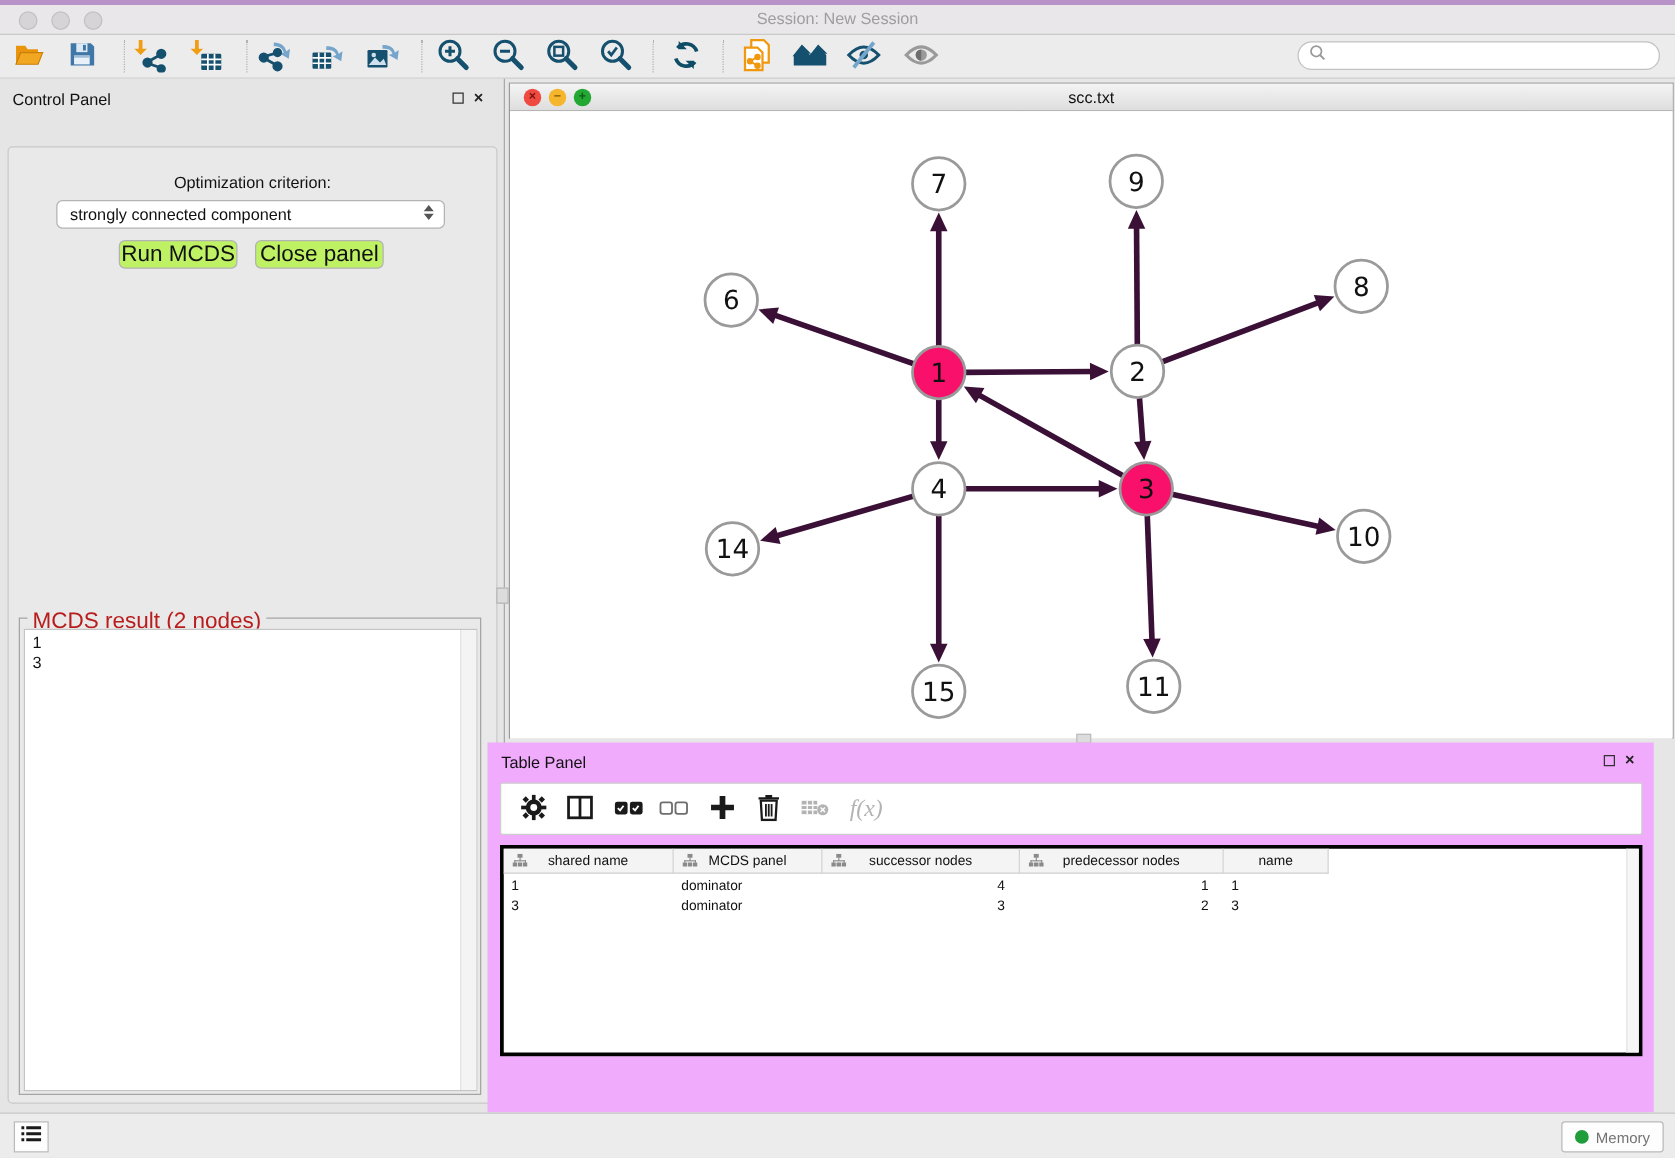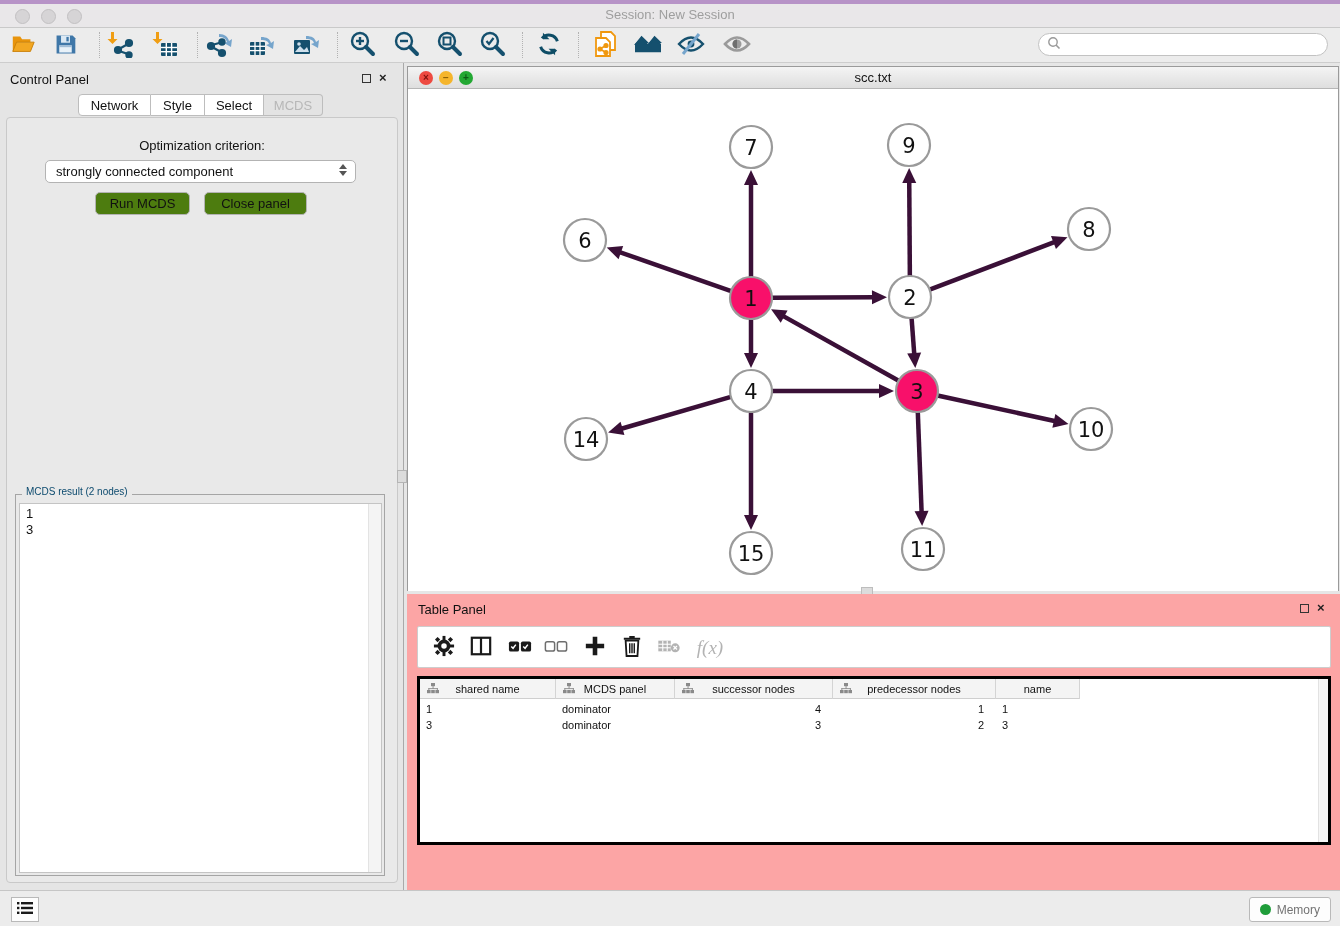--- a/index.html
+++ b/index.html
@@ -32,41 +32,41 @@
   .seg-tab.last { border-radius:0 4px 4px 0; }
   .seg-tab.selected { background:#e3e3e3; color:#b7b7b7; }
 
   .cp-content { position:absolute; left:6px; top:54px; width:392px; height:766px; background:#e9e9e9; border:1px solid #c9c9c9; border-radius:4px; }
   .opt-label { position:absolute; left:0; top:20px; width:100%; text-align:center; font-size:13px; color:#111; }
   .dropdown { position:absolute; left:38px; top:42px; width:311px; height:23px; background:#fff; border:1px solid #b3b3b3; border-radius:5px; font-size:13px; color:#111; display:flex; align-items:center; padding:4px 10px; }
   .dropdown .stepper { position:absolute; right:8px; top:3px; display:flex; flex-direction:column; gap:2px; }
   .dropdown .stepper i { width:0; height:0; border-left:4px solid transparent; border-right:4px solid transparent; }
   .dropdown .stepper i.up { border-bottom:5px solid #555; }
   .dropdown .stepper i.dn { border-top:5px solid #555; }
-  .cp-btn { position:absolute; top:74px; height:23px; background:#4d7c0f; border:1px solid #b3b3b3; border-radius:5px; font-size:13px; color:#111; display:flex; align-items:center; justify-content:center; }
+  .cp-btn { position:absolute; top:74px; height:23px; background:#bef264; border:1px solid #b3b3b3; border-radius:5px; font-size:18px; color:#111; display:flex; align-items:center; justify-content:center; }
 
   .result-group { position:absolute; left:8px; top:376px; width:370px; height:382px; border:1px solid #a5a5a5; }
-  .result-title { position:absolute; left:6px; top:-9px; background:#e9e9e9; padding:0 4px; font-size:10px; color:#0c4a6e; }
+  .result-title { position:absolute; left:6px; top:-9px; background:#e9e9e9; padding:0 4px; font-size:18px; color:#b91c1c; }
   .result-area { position:absolute; left:3px; top:8px; width:363px; height:370px; background:#fff; border:1px solid #c4c4c4; font-size:13px; color:#111; }
   .result-area .lines { padding:2px 6px; line-height:16px; }
   .result-scroll { position:absolute; right:0; top:0; width:13px; height:100%; background:#f4f4f4; border-left:1px solid #e3e3e3; }
 
   
   .net-frame { position:absolute; left:407px; top:66px; width:932px; height:525px; background:#fff; border:1px solid #9a9a9a; }
   .net-titlebar { position:absolute; left:0; top:0; width:100%; height:22px; background:linear-gradient(#f4f4f4,#dedede); border-bottom:1px solid #b6b6b6; }
   .net-title { position:absolute; left:0; top:3px; width:100%; text-align:center; font-size:13px; color:#111; }
   .frame-light { position:absolute; top:4px; width:14px; height:14px; border-radius:50%; font-size:10px; font-weight:bold; display:flex; align-items:center; justify-content:center; line-height:1; }
   .net-canvas { position:absolute; left:0; top:22px; width:930px; height:502px; background:#fff; }
 
   
   .vsplit-handle { position:absolute; left:397px; top:470px; width:10px; height:13px; background:#dcdcdc; border:1px solid #b5b5b5; }
   .hsplit-handle { position:absolute; left:861px; top:587px; width:12px; height:8px; background:#dcdcdc; border:1px solid #bdbdbd; }
 
   
-  .table-panel { position:absolute; left:407px; top:594px; width:933px; height:296px; background:#fca5a5; }
+  .table-panel { position:absolute; left:390px; top:594px; width:933px; height:296px; background:#f0abfc; }
   .tp-toolbar { position:absolute; left:10px; top:32px; width:914px; height:42px; background:#fff; border:1px solid #cdcdcd; border-radius:2px; }
   .tp-icon { position:absolute; top:7px; width:28px; height:28px; display:flex; align-items:center; justify-content:center; }
   .fx-label { font-family:"Liberation Serif", serif; font-style:italic; font-size:19px; color:#b3b3b3; }
 
   .grid { position:absolute; left:10px; top:82px; width:914px; height:169px; background:#fff; border:3px solid #000000; }
   .grid-header { position:absolute; left:0; top:0; height:20px; display:flex; background:#f4f4f4; border-bottom:1px solid #cfcfcf; }
   .gh-cell { position:relative; height:20px; border-right:1px solid #d4d4d4; font-size:11px; color:#111; display:flex; align-items:center; justify-content:center; }
   .gh-cell .tree-ic { position:absolute; left:7px; top:4px; }
   .grid-row { position:absolute; left:0; height:16px; display:flex; font-size:11px; color:#111; }
   .gr-cell { height:16px; display:flex; align-items:center; padding:0 6px; }
@@ -260,34 +260,20 @@
   </div>
 </div>
 
 <div class="control-panel">
   <div class="panel-header">
     <span class="panel-title">Control Panel</span>
     <span class="win-btn-float" style="left:362px"></span>
     <span class="win-btn-close" style="left:379px">×</span>
   </div>
 
-  <div class="seg-tabs" style="left:78px; top:31px">
-    <div class="seg-tab first" style="width:73px">
-        <span>Network</span>
-      </div>
-    <div class="seg-tab" style="width:54px">
-        <span>Style</span>
-      </div>
-    <div class="seg-tab" style="width:59px">
-        <span>Select</span>
-      </div>
-    <div class="seg-tab last selected" style="width:59px">
-        <span>MCDS</span>
-      </div>
-  </div>
 
   <div class="cp-content">
     <div class="opt-label">Optimization criterion:</div>
     <div class="dropdown">
       <span>strongly connected component</span>
       <span class="stepper">
           <i class="up"></i>
           <i class="dn"></i>
         </span>
     </div>

